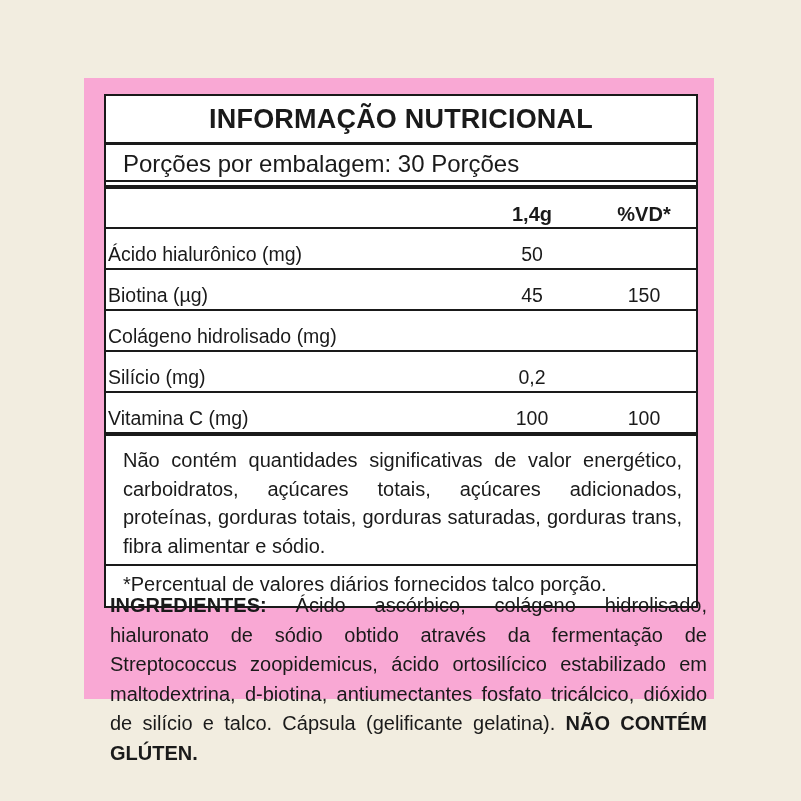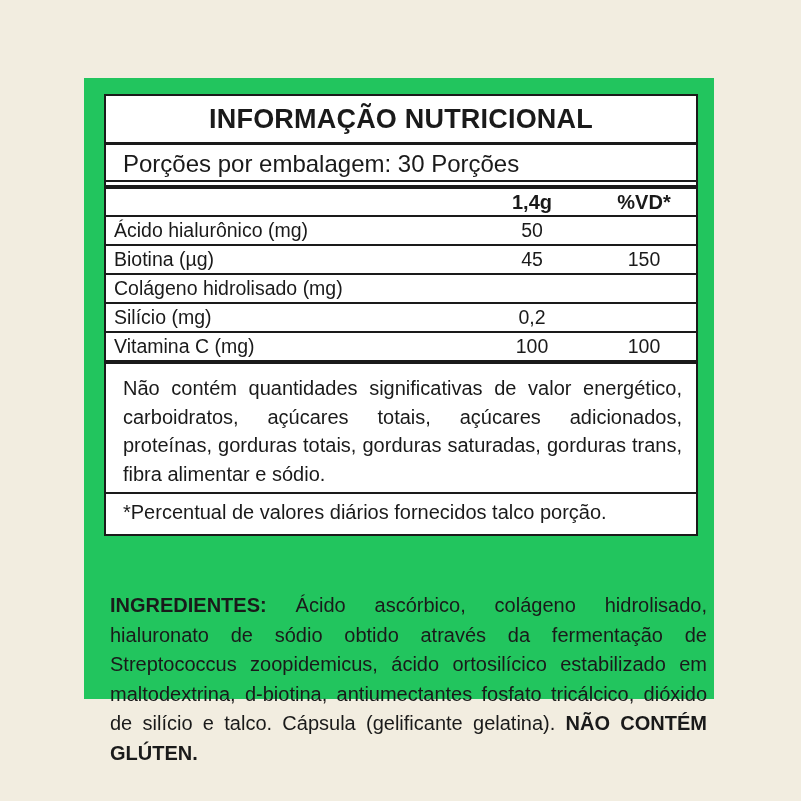--- a/index.html
+++ b/index.html
@@ -4,39 +4,39 @@
 <style>
   html,body{margin:0;padding:0}
   .page{
     position:relative;width:801px;height:801px;overflow:hidden;
     background:#F2EDE0;color:#1A1A1A;
     font-family:"Liberation Sans",sans-serif;
     -webkit-font-smoothing:antialiased;
   }
   .panel{
     position:absolute;left:84px;top:78px;width:630px;height:621px;
-    background:#22c55e;
+    background:#f9a8d4;
   }
   .nutri-box{
     position:absolute;left:20px;top:16px;width:594px;box-sizing:border-box;
     border:2px solid #1A1A1A;background:#FFFFFF;
   }
   .title{
     text-align:center;font-weight:bold;font-size:27px;line-height:28px;
     letter-spacing:.2px;padding:9px 0;border-bottom:3px solid #1A1A1A;
   }
   .serving{padding:5px 14px 2px 17px;font-size:24px;line-height:28px}
   .rule-double{height:3px;border-top:2px solid #1A1A1A;border-bottom:4px solid #1A1A1A}
   .t-row{
     display:flex;align-items:center;height:27px;
-    border-bottom:2px solid #1A1A1A;font-size:19.5px;
+    border-bottom:2px solid #1A1A1A;font-size:19.5px;margin-top:12px;
   }
   .t-head{font-weight:bold;font-size:20px;height:26px}
   .t-row.last{border-bottom-width:4px;height:27px}
-  .c-label{flex:1;padding-left:8px;white-space:nowrap}
+  .c-label{flex:1;padding-left:2px;white-space:nowrap}
   .c-qty{width:120px;text-align:center}
   .c-vd{width:104px;text-align:center}
   .note{
     padding:10px 14px 4px 17px;font-size:20px;line-height:28.5px;
     text-align:justify;hyphens:auto;border-bottom:2px solid #1A1A1A;
   }
   .footnote{padding:6px 14px 10px 17px;font-size:20px;line-height:24px}
   .ingredients{
     position:absolute;left:104px;top:585px;width:597px;margin:6px;
     font-size:20px;line-height:29.5px;text-align:justify;hyphens:auto;

